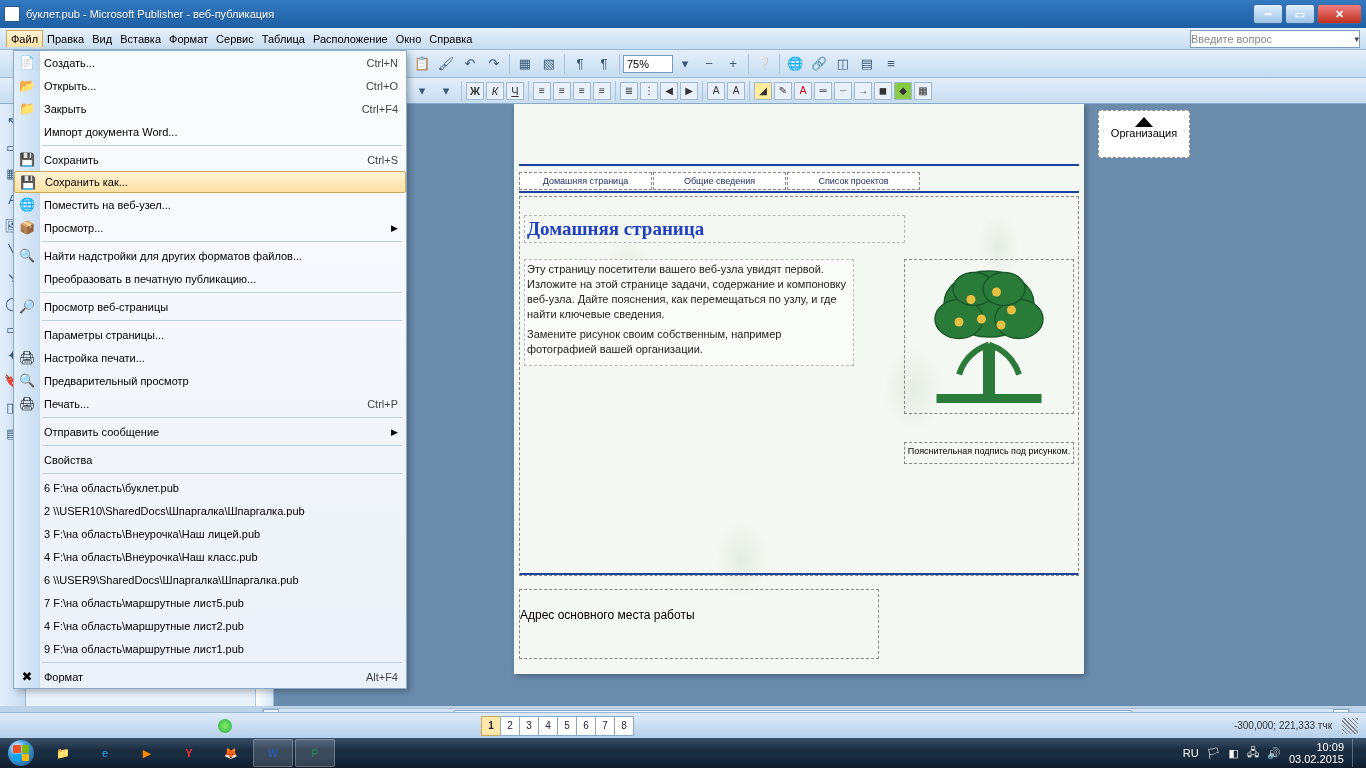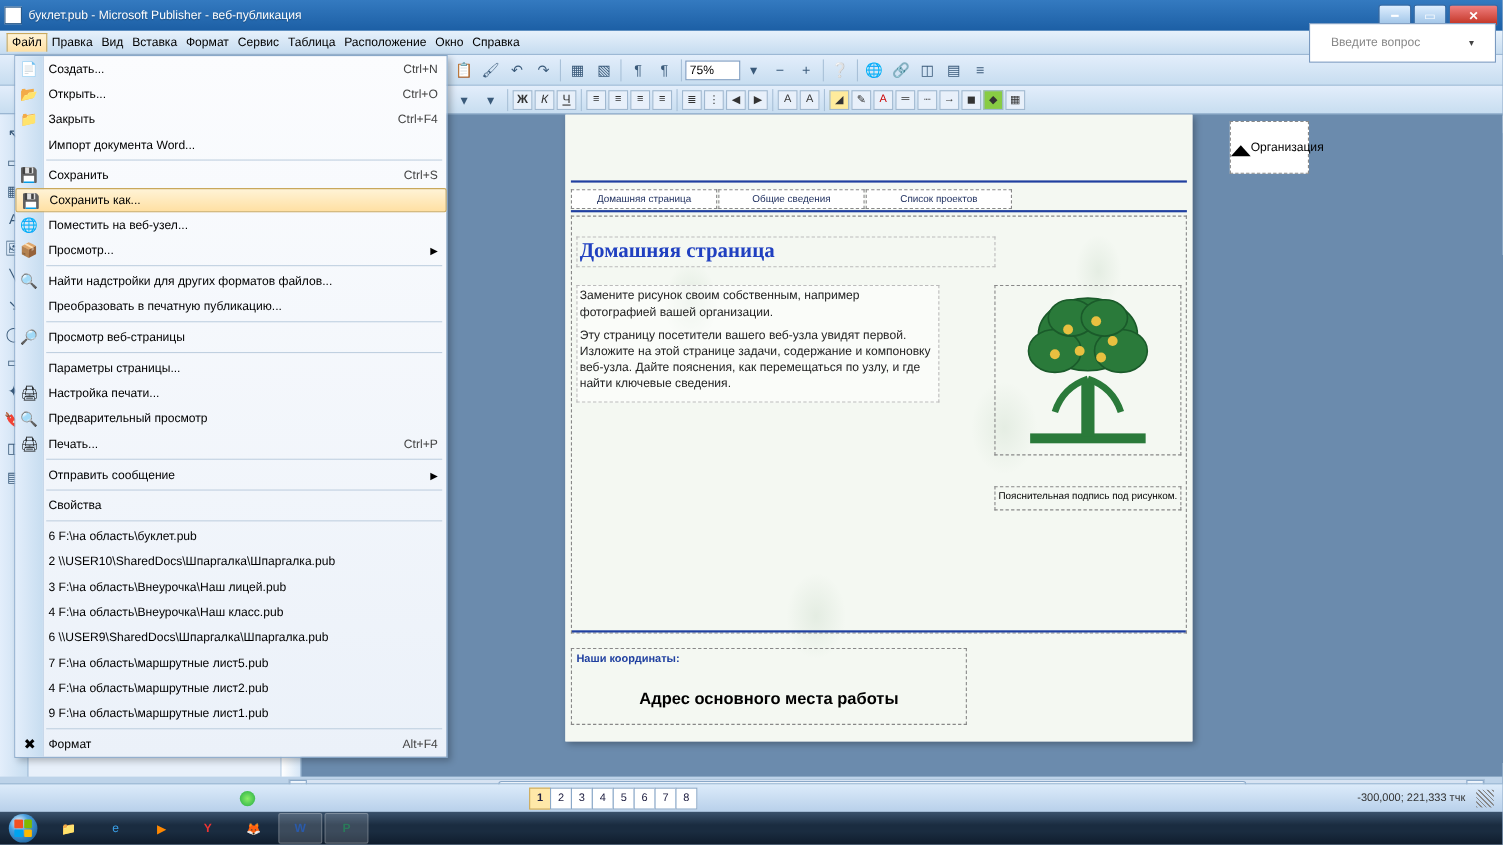--- a/index.html
+++ b/index.html
@@ -10,21 +10,21 @@
 .titlebar .icon { width:16px; height:16px; background:#fff; border:1px solid #2a5a8a; margin-right:6px; }
 .titlebar .title { flex:1; text-shadow:0 1px 1px rgba(0,0,0,.3); }
 .winbtns { display:flex; }
 .winbtn { width:30px; height:20px; margin-left:2px; border:1px solid #3a6aa0; border-radius:3px; background:linear-gradient(#dfefff,#9cc2e6); display:flex; align-items:center; justify-content:center; }
 .winbtn.close { width:45px; background:linear-gradient(#f08080,#c03020); color:#fff; font-weight:bold; }
 
 
 .menubar { height:22px; background:linear-gradient(#e7f1fb,#c6dcf0); display:flex; align-items:center; padding:0 6px; border-bottom:1px solid #9cb8d4; }
 .menubar .mitem { padding:2px 4px; cursor:default; }
 .menubar .mitem.active { background:linear-gradient(#fff3d6,#ffe0a3); border:1px solid #c9a85c; border-bottom:none; }
-.askbox { margin-left:auto; width:170px; height:36px; background:#fff; border:1px solid #7a9ac0; display:flex; align-items:center; padding:0 19px; color:#888; }
+.askbox { margin-left:auto; width:170px; height:18px; background:#fff; border:1px solid #7a9ac0; display:flex; align-items:center; padding:0 0; color:#888; }
 .askbox .dd { margin-left:auto; font-size:9px; color:#444; }
 
 
 .toolbars { background:linear-gradient(#e3eefb,#c7ddf0); border-bottom:1px solid #9cb8d4; padding:2px 0 2px 410px; display:flex; align-items:center; height:28px; }
 .tbtn { width:22px; height:22px; border:1px solid transparent; border-radius:2px; margin:0 1px; display:flex; align-items:center; justify-content:center; font-size:13px; color:#3a5a7a; }
 .tsep { width:1px; height:20px; background:#a8c0d8; margin:0 3px; }
 .zoominput { width:50px; height:18px; background:#fff; border:1px solid #7a9ac0; padding:0 3px; display:inline-flex; align-items:center; }
 
 .fmt-toolbar { background:linear-gradient(#e3eefb,#c7ddf0); border-bottom:1px solid #8aa8c8; padding:2px 0 2px 410px; display:flex; align-items:center; height:26px; }
 .fmtbtn { width:18px; height:18px; border:1px solid #a0b8d0; background:#e8f0fa; margin:0 1px; font-size:10px; display:flex; align-items:center; justify-content:center; color:#333; }
@@ -51,40 +51,40 @@
  radial-gradient(ellipse 45px 65px at 40% 80%, rgba(120,160,120,.13), transparent 60%),
  radial-gradient(ellipse 35px 55px at 85% 25%, rgba(120,160,120,.12), transparent 60%); }
 
 .header-band { position:absolute; left:3px; right:3px; top:3px; height:55px; border:2px solid #2040c0; background:repeating-linear-gradient(90deg,#8aa0e0 0 6px,#d8e0f8 6px 12px); }
 .header-box { position:absolute; left:53px; top:8px; width:348px; height:40px; background:#fff; border:3px double #2040c0; display:flex; flex-direction:column; align-items:center; justify-content:center; }
 .header-box .org-name { color:#2040a0; font-size:12px; letter-spacing:1px; text-decoration:underline; font-variant:small-caps; }
 .header-box .motto { color:#4060b0; font-size:9px; font-style:italic; }
 
 .selhandle { width:6px; height:6px; background:#fff; border:1px solid #000; position:absolute; border-radius:50%; }
 
-.org-logo { position:absolute; right:-106px; top:6px; width:72px; height:48px; background:#fff; border:1px dashed #888; display:flex; flex-direction:row; align-items:center; font-size:10px; }
+.org-logo { position:absolute; right:-106px; top:6px; width:92px; height:48px; background:#fff; border:1px dashed #888; display:flex; flex-direction:column; align-items:center; font-size:10px; }
 .org-logo .lg { width:18px;height:14px; margin-top:2px; border-left:9px solid transparent; border-right:9px solid transparent; border-bottom:10px solid #000; }
 
 .navrow { position:absolute; left:5px; top:68px; display:flex; gap:1px; }
 .navtab { width:133px; height:18px; background:#fff; border:1px dashed #888; display:flex; align-items:center; justify-content:center; font-size:9px; color:#203060; }
 
 .main-frame { position:absolute; left:5px; top:92px; right:5px; height:380px; border:1px dashed #888; }
 .h1 { position:absolute; left:4px; top:18px; color:#2040c0; font-size:19px; font-family:Georgia,serif; font-weight:bold; border:1px dashed #bbb; padding:2px 200px 2px 2px; }
 .body-txt { position:absolute; left:4px; top:62px; width:330px; font-size:9px; color:#222; line-height:1.35; border:1px dashed #bbb; padding:2px; background:rgba(255,255,255,.5);}
 .body-txt p { margin-bottom:6px; }
 .pic-frame { position:absolute; right:4px; top:62px; width:170px; height:155px; border:1px dashed #888; display:flex; align-items:center; justify-content:center; }
 .caption-frame { position:absolute; right:4px; top:245px; width:170px; height:22px; border:1px dashed #888; font-size:9px; text-align:center; padding-top:3px; }
 
 .hr1 { position:absolute; left:5px; right:5px; top:60px; height:2px; background:#2040a0; }
 .hr2 { position:absolute; left:5px; right:5px; top:87px; height:2px; background:#2040a0; }
 .main-frame .hr3 { position:absolute; left:0; right:0; bottom:0; height:2px; background:#2040a0; }
 
 .contact-frame { position:absolute; left:5px; top:485px; width:360px; height:70px; border:1px dashed #888; }
 .contact-frame .lbl { color:#2040a0; font-size:10px; font-weight:bold; padding:4px; }
-.contact-frame .addr { text-align:center; font-size:15px; margin-top:18px;font-weight:bold; }
+.contact-frame .addr { text-align:left; font-size:12px; margin-top:18px; }
 
 
 .tree svg { width:150px; height:150px; }
 
 
 .dropdown { position:absolute; left:13px; top:50px; width:394px; background:linear-gradient(#fbfcfe,#ebf1f9); border:1px solid #8aa8c8; box-shadow:3px 3px 6px rgba(0,0,0,.25); z-index:50; }
 .dd-item { display:flex; align-items:center; height:23px; padding:0 8px 0 30px; position:relative; }
 .dd-item.hover { background:linear-gradient(#fff3d6,#ffe0a3); border:1px solid #c9a85c; border-radius:2px; height:22px; }
 .dd-item .ico { position:absolute; left:4px; width:18px; height:18px; display:flex; align-items:center; justify-content:center; font-size:13px; }
 .dd-item .shortcut { margin-left:auto; color:#444; }
@@ -268,22 +268,22 @@
       <div class="hr1"></div>
       <div class="navrow">
         <div class="navtab">Домашняя страница</div>
         <div class="navtab">Общие сведения</div>
         <div class="navtab">Список проектов</div>
       </div>
       <div class="hr2"></div>
       <div class="main-frame">
         <div class="h1">Домашняя страница</div>
         <div class="body-txt">
+          <p>Эту страницу посетители вашего веб-узла увидят первой. Изложите на этой странице задачи, содержание и компоновку веб-узла. Дайте пояснения, как перемещаться по узлу, и где найти ключевые сведения.</p>
           <p>Замените рисунок своим собственным, например фотографией вашей организации.</p>
-          <p>Эту страницу посетители вашего веб-узла увидят первой. Изложите на этой странице задачи, содержание и компоновку веб-узла. Дайте пояснения, как перемещаться по узлу, и где найти ключевые сведения.</p>
         </div>
         <div class="pic-frame tree">
           <svg viewBox="0 0 100 100">
             <rect x="15" y="88" width="70" height="6" fill="#2a7a3a"></rect>
             <rect x="46" y="55" width="8" height="35" fill="#2a7a3a"></rect>
             <path d="M50 55 Q35 60 30 75 M50 55 Q65 60 70 75" stroke="#2a7a3a" stroke-width="4" fill="none"></path>
             <g fill="#2a7a3a" stroke="#1a5a2a">
               <ellipse cx="50" cy="28" rx="30" ry="22"></ellipse>
               <ellipse cx="30" cy="38" rx="16" ry="13"></ellipse>
               <ellipse cx="70" cy="38" rx="16" ry="13"></ellipse>
@@ -297,21 +297,20 @@
                 <circle cx="45" cy="38" r="3"></circle>
               <circle cx="30" cy="40" r="3"></circle>
                 <circle cx="58" cy="42" r="3"></circle>
             </g>
           </svg>
         </div>
         <div class="caption-frame">Пояснительная подпись под рисунком.</div>
         <div class="hr3"></div>
       </div>
       <div class="contact-frame">
-        <div class="lbl">Наши координаты:</div>
         <div class="addr">Адрес основного места работы</div>
       </div>
     </div>
   </div>
 </div>
 
 <div class="hscrollbar">
   <div class="btn" style="left:0">◀</div>
   <div class="thumb"></div>
   <div class="btn" style="right:0">▶</div>
@@ -342,20 +341,32 @@
         <span style="background:#ffb900"></span>
     </div>
   </div>
   <div class="tbitem">📁</div>
   <div class="tbitem" style="color:#3aa0e8">e</div>
   <div class="tbitem" style="color:#f80">▶</div>
   <div class="tbitem" style="color:#e33;font-weight:bold">Y</div>
   <div class="tbitem">🦊</div>
   <div class="tbitem active" style="color:#2a5aaa;font-weight:bold">W</div>
   <div class="tbitem active" style="color:#2a7a5a;font-weight:bold">P</div>
+  <div class="tray">
+    <span>RU</span>
+    <span>🏳</span>
+    <span>◧</span>
+    <span>🖧</span>
+    <span>🔊</span>
+    <div class="clock">
+      <div>10:09</div>
+      <div>03.02.2015</div>
+    </div>
+    <span style="width:8px;height:28px;border-left:1px solid rgba(255,255,255,.3)"></span>
+  </div>
 </div>
 
 <div class="dropdown">
   <div class="dd-gutter"></div>
   <div id="dd-items">
       <div class="dd-item">
         <span class="ico">📄</span>
         <span>Создать...</span>
         <span class="shortcut">Ctrl+N</span>
       </div>

